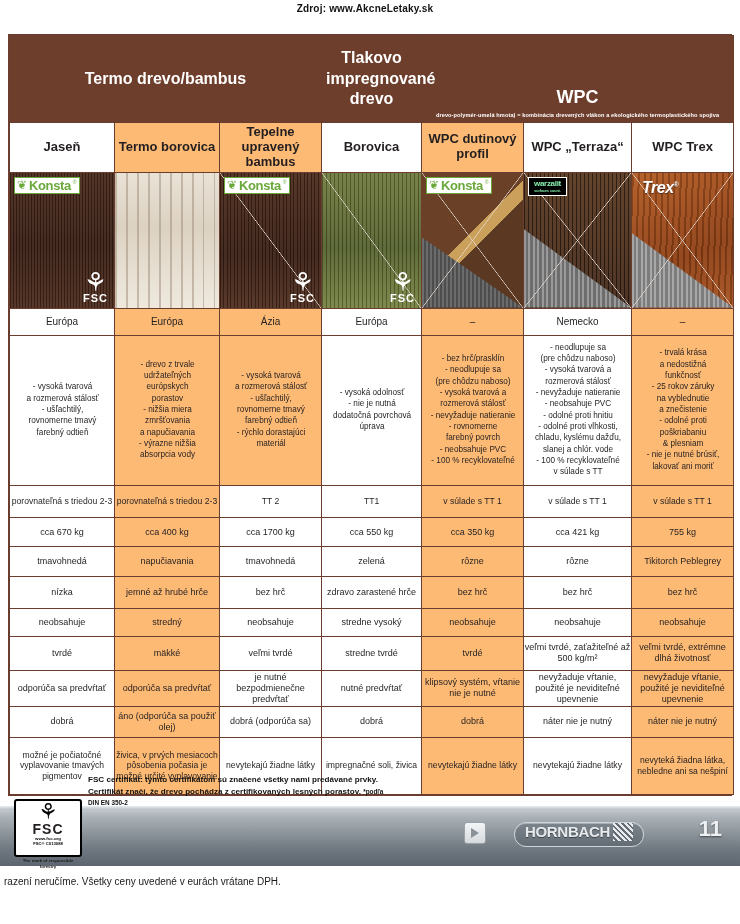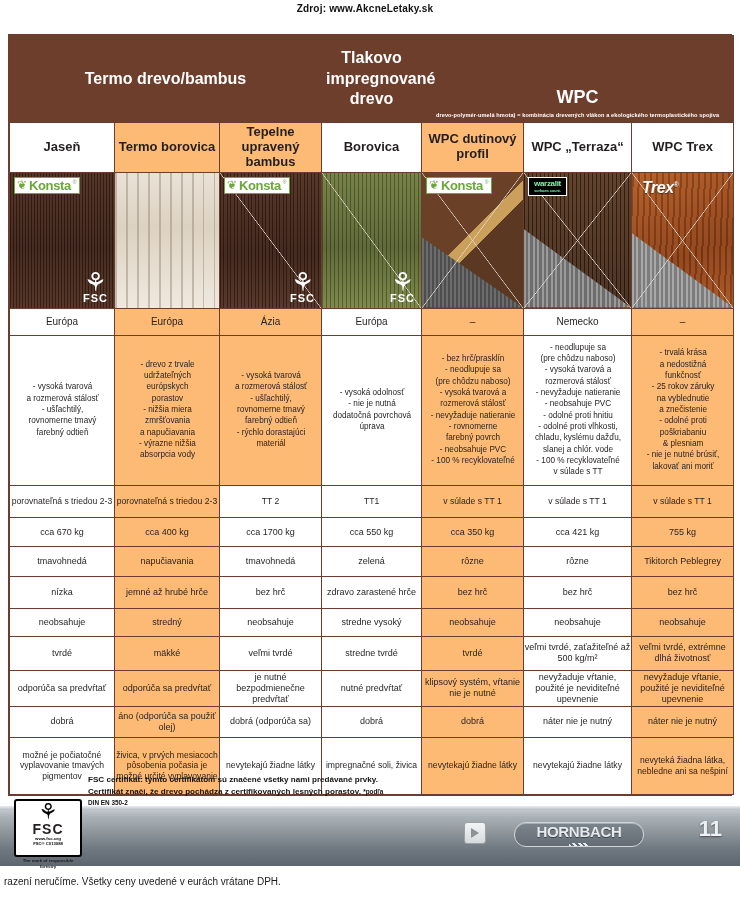--- a/index.html
+++ b/index.html
@@ -229,23 +229,22 @@
     display:flex; align-items:center; justify-content:center;
   }
   .arrow-btn .tri{
     width:0;height:0;border-left:8px solid #8b9298;
     border-top:5.5px solid transparent;border-bottom:5.5px solid transparent;
   }
   .hb-logo{
     position:absolute; left:514px; top:822px; width:130px; height:25px;
     border:1.5px solid #cfd5d9; border-radius:12px;
     background:linear-gradient(180deg,#7c858c,#646d75);
-    display:flex; align-items:center; justify-content:center; gap:3px;
+    display:flex; align-items:flex-start; justify-content:center; gap:3px;
     box-shadow:inset 0 1px 0 rgba(255,255,255,.35);
-    flex-direction:column;
   }
   .hb-logo .hbt{
     font-size:15px; font-weight:800; letter-spacing:-.3px; color:#e7ebee;
     text-shadow:0 1px 0 #3d444a;
   }
   .hb-logo .hbm{
     width:20px;height:18px;
     background:repeating-linear-gradient(45deg,#e7ebee 0 2px,#646d75 2px 4px);
     clip-path:polygon(0 0,100% 0,100% 100%,0 100%);
   }

